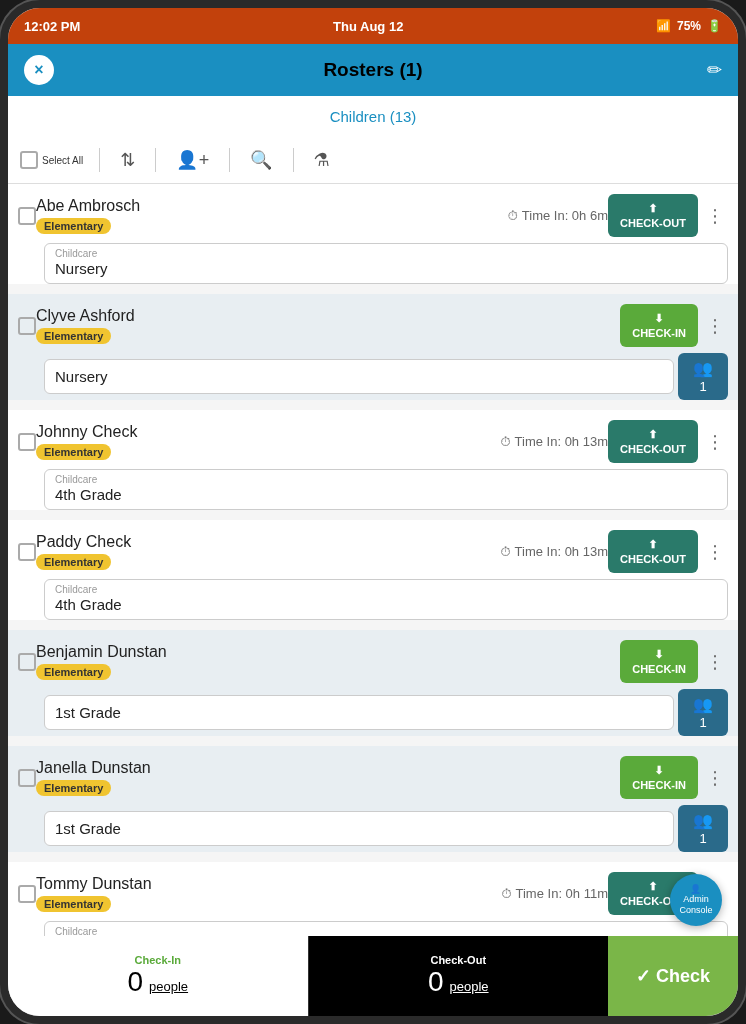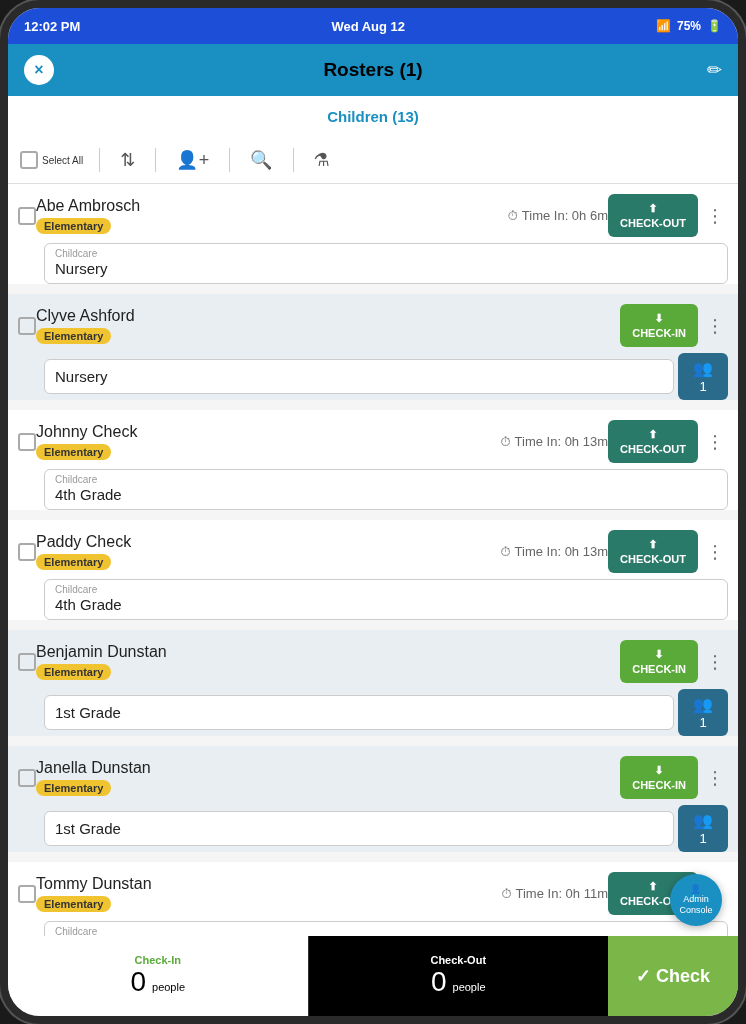--- a/index.html
+++ b/index.html
@@ -15,21 +15,21 @@
       width: 746px;
       height: 1024px;
       background: #f0f0f0;
       border-radius: 40px;
       overflow: hidden;
       position: relative;
       border: 8px solid #2a2a2a;
       box-shadow: 0 0 0 2px #555, inset 0 0 10px rgba(0,0,0,0.3);
     }
     .status-bar {
-      background: #1d4ed8;
+      background: #c2410c;
       height: 36px;
       display: flex;
       align-items: center;
       justify-content: space-between;
       padding: 16px 16px;
       color: white;
       font-size: 13px;
       font-weight: 600;
       gap: 36px;
     }
@@ -87,21 +87,21 @@
       flex: 1;
       text-align: center;
       padding: 12px 0;
       font-size: 15px;
       font-weight: 500;
       cursor: pointer;
     }
     .tab.active {
       background: white;
       color: #1a8fc1;
-      font-weight: 700;
+      font-weight: 400;
     }
     .tab.inactive {
       color: white;
     }
     .toolbar {
       display: flex;
       align-items: center;
       background: white;
       padding: 8px 12px;
       border-bottom: 1px solid #ddd;
@@ -309,21 +309,22 @@
     .count-row {
       display: flex;
       align-items: baseline;
       gap: 6px;
     }
     .count-num {
       font-size: 28px;
       font-weight: 300;
     }
     .count-people {
-      font-size: 11px;
+      font-size: 13px;
+      text-decoration: underline;
     }
     .submit-btn {
       background: #7ab648;
       color: white;
       border: none;
       width: 130px;
       font-size: 18px;
       font-weight: 600;
       cursor: pointer;
       display: flex;
@@ -349,21 +350,21 @@
       box-shadow: 0 2px 8px rgba(0,0,0,0.3);
     }
   </style>
 </head>
 <body>
 
 <div class="device">
 
   <div class="status-bar">
     <div>12:02 PM</div>
-    <div>Wed Aug 12</div>
+    <div>Thu Aug 12</div>
     <div class="status-right">
       <span>📶</span>
       <span>75%</span>
       <span>🔋</span>
     </div>
   </div>
 
   <div class="header">
     <div class="header-left">
       <div class="close-btn">

